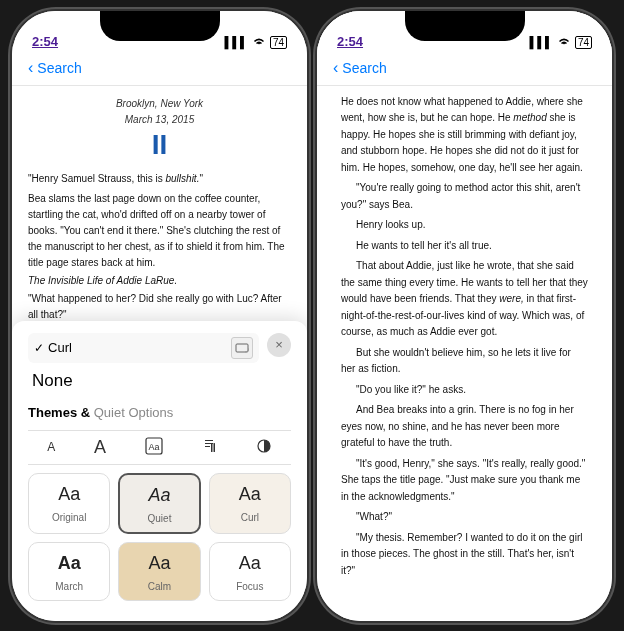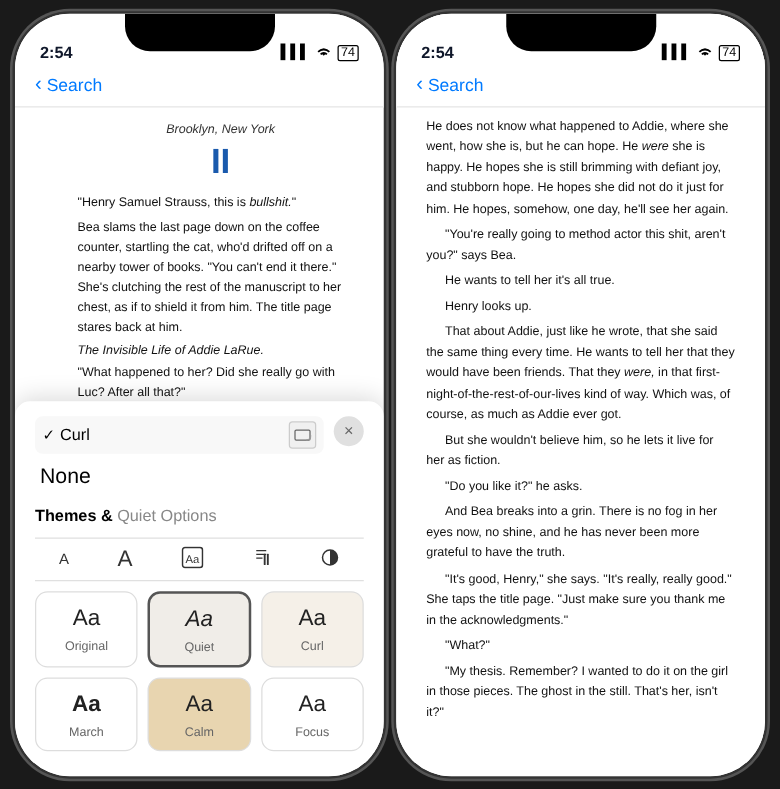--- a/index.html
+++ b/index.html
@@ -35,21 +35,22 @@
       display: flex;
       align-items: flex-end;
       justify-content: space-between;
       padding: 0 20px 6px;
       position: relative;
       z-index: 10;
     }
     .status-bar .time {
       font-size: 13px;
       font-weight: 600;
-      color: #0f172a;
+      color: #4c1d95;
+      text-decoration: underline;
     }
     .status-icons {
       display: flex;
       align-items: center;
       gap: 4px;
       font-size: 11px;
       color: #000;
     }
     .notch {
       position: absolute;
@@ -213,23 +214,24 @@
         </div>
       </div>
 
       <div class="nav-bar">
         <div class="nav-back">
           <span style="font-size:16px;">‹</span>
           <span>Search</span>
         </div>
       </div>
 
-      <div class="book-content" style="height:280px;margin-left:34px;">
+      <div class="book-content" style="height:280px;">
         <div class="book-header">
           <div class="location">Brooklyn, New York</div>
+          <div class="location">March 13, 2015</div>
           <div class="chapter">II</div>
         </div>
         <div style="font-size:10px;line-height:1.6;color:#111;">
           <p>"Henry Samuel Strauss, this is <em>bullshit.</em>"</p>
           <p style="margin-top:4px;">Bea slams the last page down on the coffee counter, startling the cat, who'd drifted off on a nearby tower of books. "You can't end it there." She's clutching the rest of the manuscript to her chest, as if to shield it from him. The title page stares back at him.</p>
           <p style="font-style:italic;margin-top:2px;">The Invisible Life of Addie LaRue.</p>
           <p style="margin-top:2px;">"What happened to her? Did she really go with Luc? After all that?"</p>
           <p>Henry shrugs. "I assume so."</p>
           <p>"You assume so?"</p>
           <p>The truth is, he doesn't know.</p>
@@ -341,24 +343,24 @@
 
       <div class="nav-bar">
         <div class="nav-back">
           <span style="font-size:16px;">‹</span>
           <span>Search</span>
         </div>
       </div>
 
       <div style="padding:8px 16px 16px;overflow:hidden;height:calc(100% - 100px);">
         <div class="right-book-text">
-          <p>He does not know what happened to Addie, where she went, how she is, but he can hope. He <em>were</em> she is happy. He hopes she is still brimming with defiant joy, and stubborn hope. He hopes she did not do it just for him. He hopes, somehow, one day, he'll see her again.</p>
+          <p>He does not know what happened to Addie, where she went, how she is, but he can hope. He <em>method</em> she is happy. He hopes she is still brimming with defiant joy, and stubborn hope. He hopes she did not do it just for him. He hopes, somehow, one day, he'll see her again.</p>
           <p>"You're really going to method actor this shit, aren't you?" says Bea.</p>
+          <p>Henry looks up.</p>
           <p>He wants to tell her it's all true.</p>
-          <p>Henry looks up.</p>
           <p>That about Addie, just like he wrote, that she said the same thing every time. He wants to tell her that they would have been friends. That they <em>were,</em> in that first-night-of-the-rest-of-our-lives kind of way. Which was, of course, as much as Addie ever got.</p>
           <p>But she wouldn't believe him, so he lets it live for her as fiction.</p>
           <p>"Do you like it?" he asks.</p>
           <p>And Bea breaks into a grin. There is no fog in her eyes now, no shine, and he has never been more grateful to have the truth.</p>
           <p>"It's good, Henry," she says. "It's really, really good." She taps the title page. "Just make sure you thank me in the acknowledgments."</p>
           <p>"What?"</p>
           <p>"My thesis. Remember? I wanted to do it on the girl in those pieces. The ghost in the still. That's her, isn't it?"</p>
 
         </div>
 

